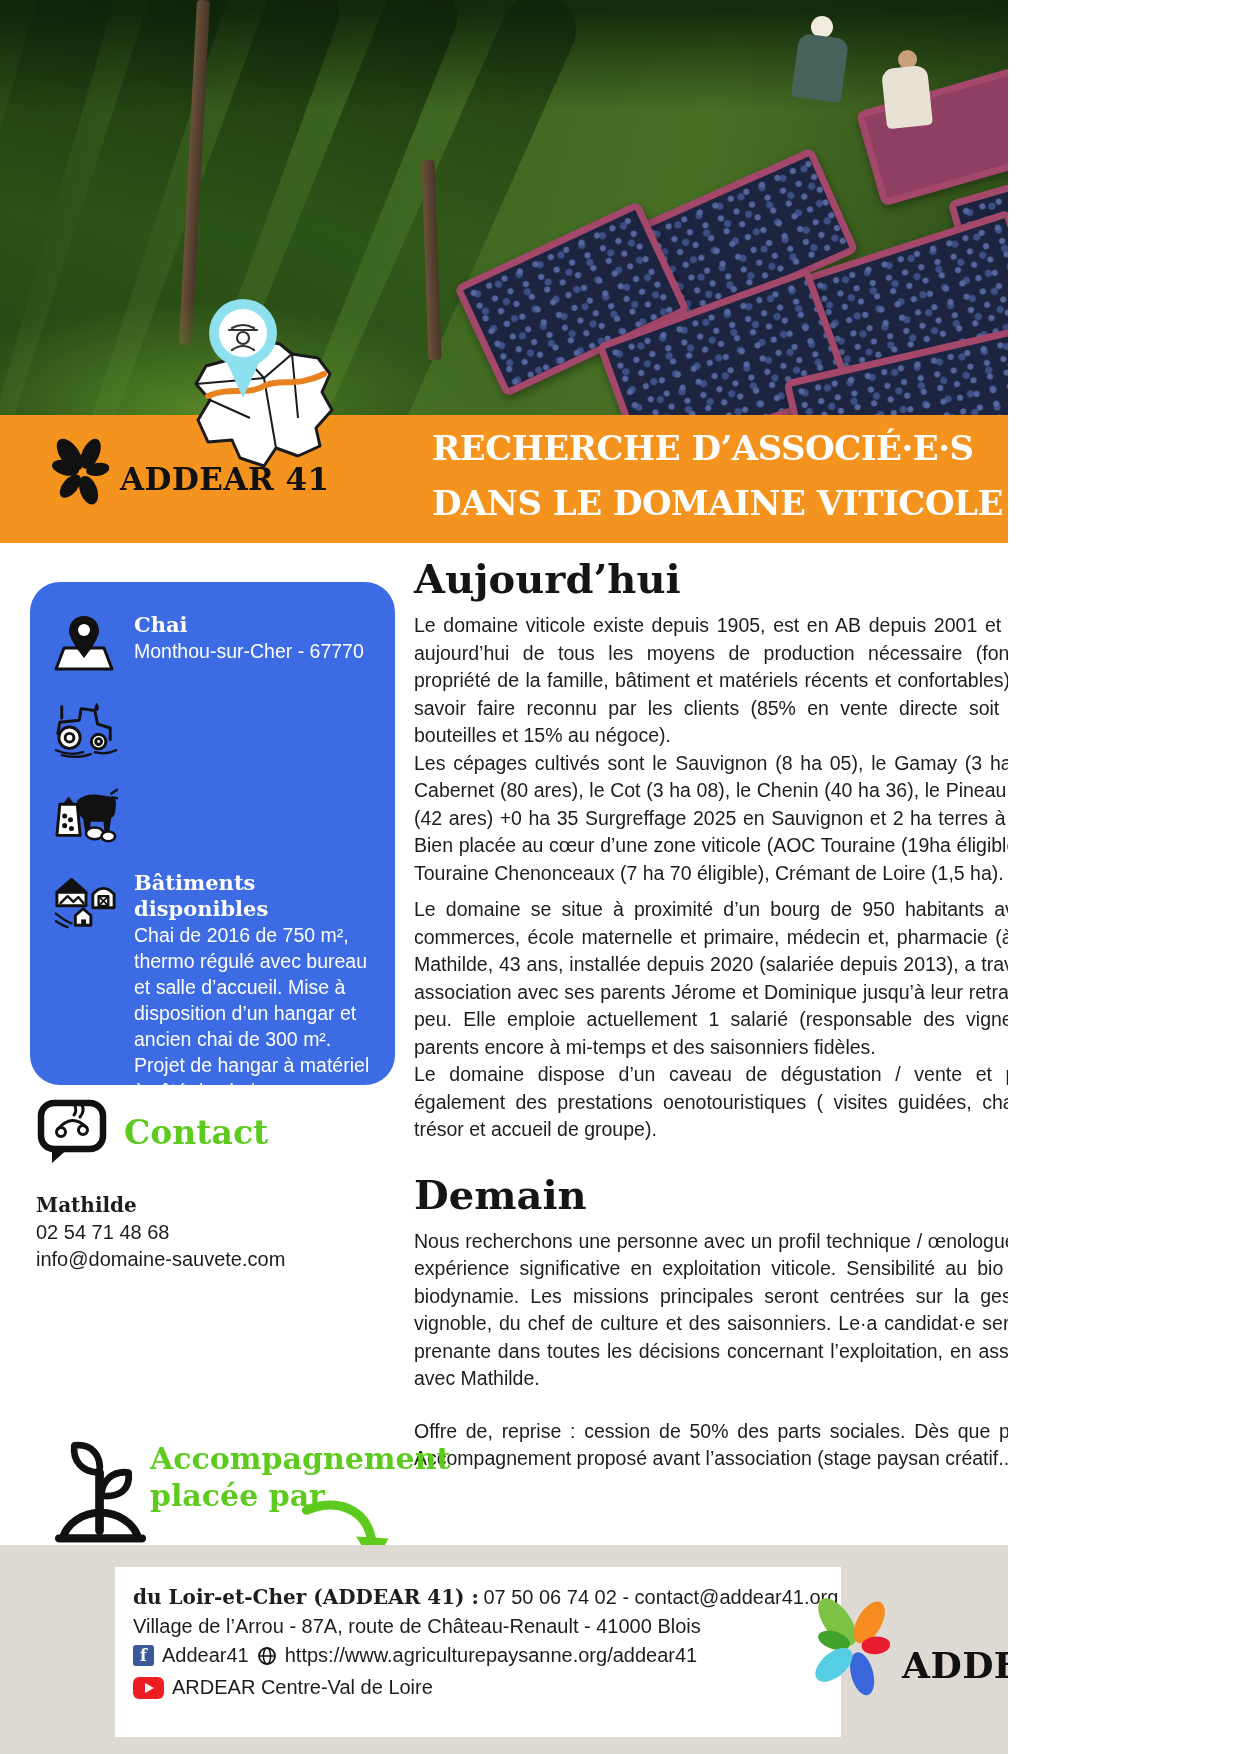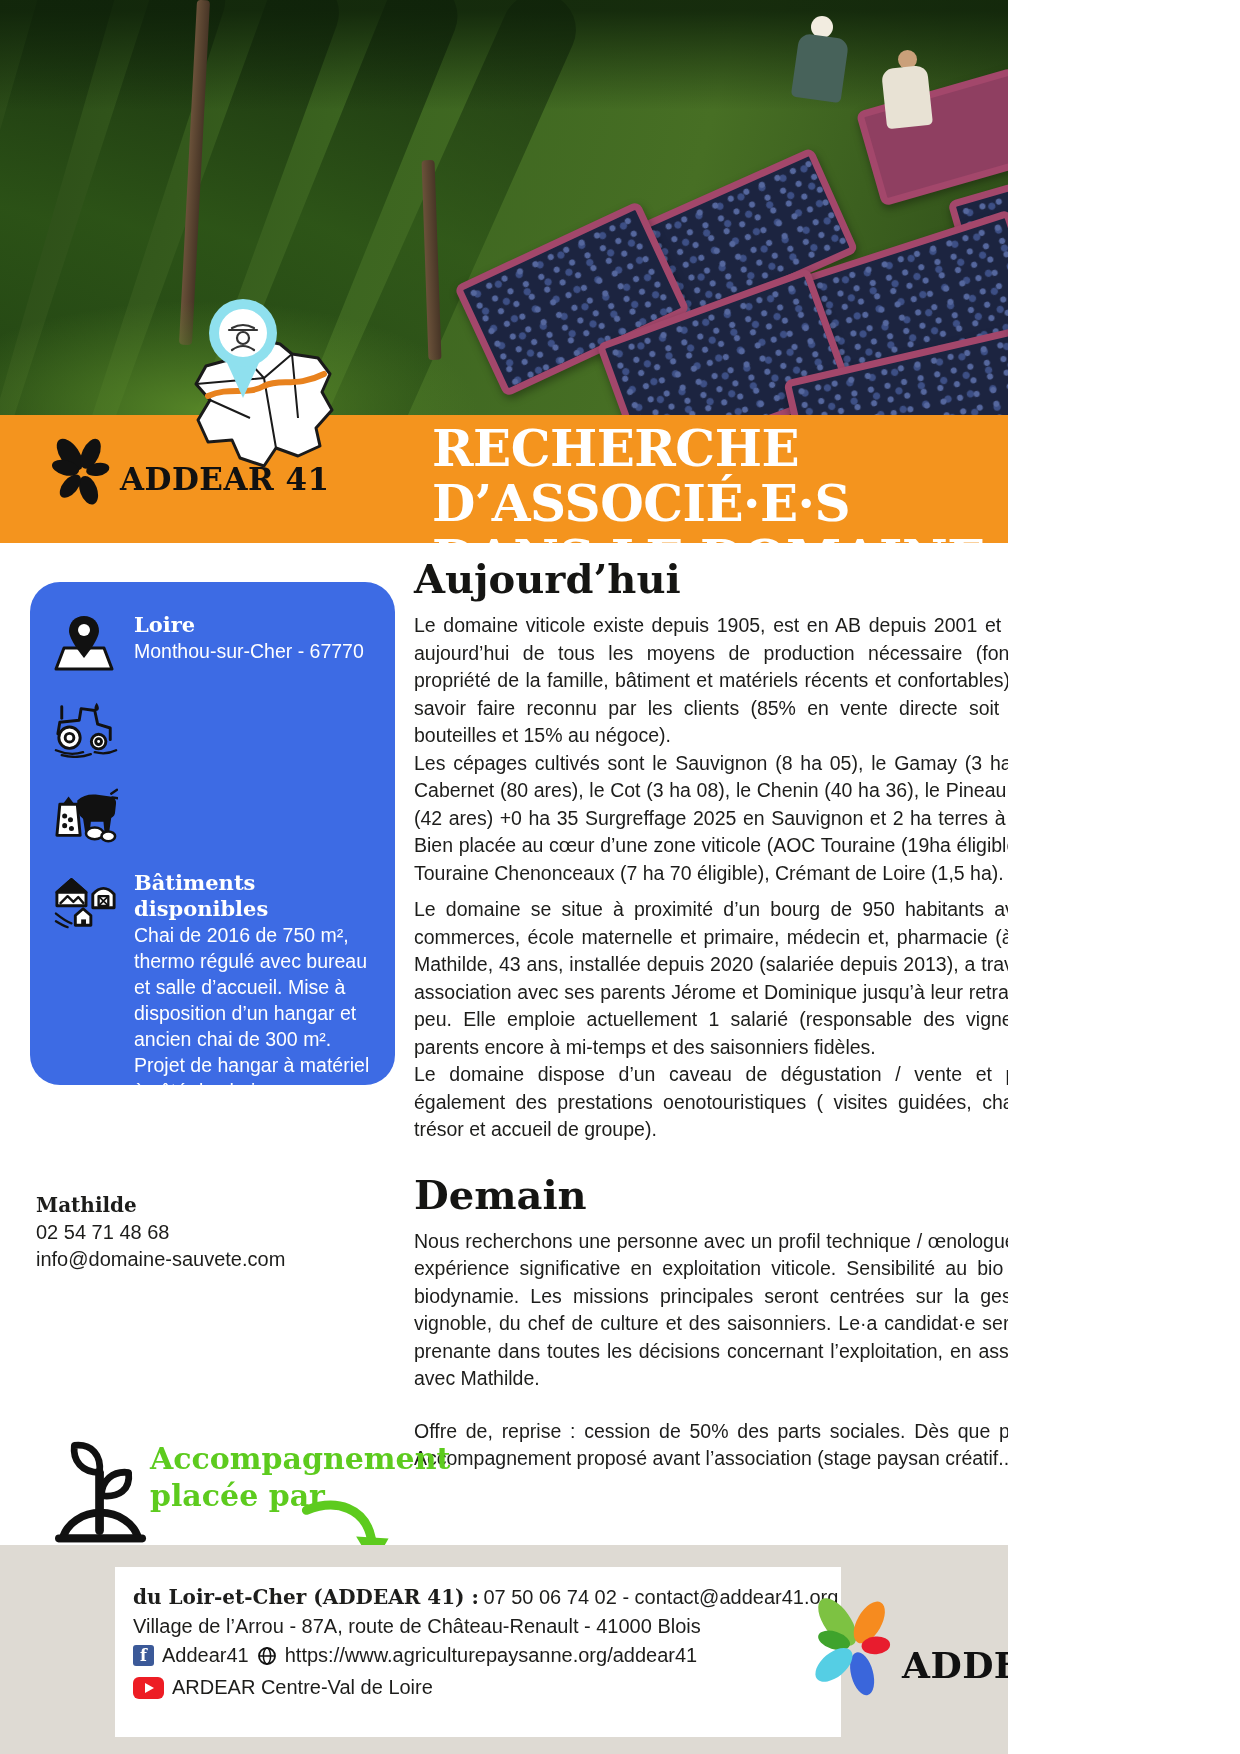--- a/index.html
+++ b/index.html
@@ -25,21 +25,21 @@
   .person .head{position:absolute;border-radius:50%;}
   .person .torso{position:absolute;border-radius:12px 12px 5px 5px;}
   .grass{position:absolute;left:-80px;top:300px;width:560px;height:220px;border-radius:50%;
          background:radial-gradient(ellipse at center,#558427 0%,rgba(85,132,39,0) 70%);}
 
   
   .band{position:absolute;left:0;top:415px;width:1240px;height:128px;background:#F4941E;}
   .brand{position:absolute;left:50px;top:18px;display:flex;align-items:flex-end;gap:6px;}
   .brand-text{font-size:31px;letter-spacing:.5px;color:#111;line-height:1;padding-bottom:10px;}
   .banner-title{position:absolute;left:432px;top:6px;width:680px;color:#ffffff;
-                font-size:50px;line-height:55px;letter-spacing:-.5px;}
+                font-size:34px;line-height:55px;letter-spacing:-.5px;}
 
   
   .map{position:absolute;left:180px;top:278px;}
 
   
   .info-card{position:absolute;left:30px;top:582px;width:365px;height:503px;background:#3D6BE4;
              border-radius:30px;box-sizing:border-box;padding:30px 22px 0 24px;color:#fff;}
   .info-item{display:flex;gap:16px;margin-bottom:22px;}
   .info-icon{flex:0 0 64px;width:64px;}
   .info-label{font-size:21px;line-height:26px;}
@@ -166,21 +166,21 @@
 
     <div class="info-item">
       <span class="info-icon">
         <svg width="60" height="60" viewBox="0 0 60 60">
           <path d="M10,36 L50,36 L58,57 L2,57 Z" fill="#fff" stroke="#111" stroke-width="3" stroke-linejoin="round"></path>
           <path d="M30,4 C21,4 15,10.5 15,19 C15,28 30,46 30,46 C30,46 45,28 45,19 C45,10.5 39,4 30,4 Z" fill="#111"></path>
           <circle cx="30" cy="18" r="6" fill="#fff"></circle>
         </svg>
       </span>
       <span>
-        <span class="info-label slab">Loire</span><br>
+        <span class="info-label slab">Chai</span><br>
         <span class="info-value">Monthou-sur-Cher - 67770</span>
       </span>
     </div>
 
     <div class="info-item">
       <span class="info-icon">
         <svg width="64" height="60" viewBox="0 0 66 60" fill="none" stroke="#111" stroke-width="3" stroke-linecap="round" stroke-linejoin="round">
           <path d="M8,20 L8,8"></path>
           <path d="M44,4 c-3,4.5 -3,7.5 0,8.5 c3,-1 3,-4 0,-8.5 Z" fill="#111" stroke="none"></path>
           <path d="M4,36 L6,24 L26,22 L28,10 L42,12 L45,26 L58,30 L58,42"></path>
@@ -224,20 +224,33 @@
           <path d="M2,44 q10,8 16,10 M2,52 q8,5 12,6" stroke-width="2.4" stroke-linecap="round"></path>
         </svg>
       </span>
       <span>
         <span class="info-label slab">Bâtiments disponibles</span><br>
         <span class="info-value">Chai de 2016 de 750 m², thermo régulé avec bureau et salle d’accueil.  Mise à disposition d’un hangar et ancien chai de 300 m².  Projet de hangar à matériel à côté du chai.</span>
       </span>
     </div>
   </div>
 
+  <div class="contact-head">
+    <svg width="72" height="68" viewBox="0 0 72 66">
+      <rect x="5" y="4" width="62" height="46" rx="13" fill="#fff" stroke="#111" stroke-width="6.5"></rect>
+      <path d="M16,48 L16,64 L34,48 Z" fill="#111"></path>
+      <g stroke="#111" stroke-width="3" fill="none" stroke-linecap="round">
+        <path d="M22,30 q14,-16 28,-2"></path>
+        <circle cx="25" cy="33" r="4.5"></circle>
+        <circle cx="47" cy="31" r="4.5"></circle>
+        <path d="M38,16 q3,-4 1,-9 M44,18 q5,-6 2,-12"></path>
+      </g>
+    </svg>
+    <span class="contact-title slab">Contact</span>
+  </div>
   <div class="contact-block">
     <span class="contact-name slab">Mathilde</span><br>
     <span>02 54 71 48 68</span><br>
     <span>info@domaine-sauvete.com</span>
   </div>
 
   <div class="main-col">
     <h2 class="h-section slab">Aujourd’hui</h2>
     <p class="para">Le domaine viticole existe depuis 1905, est en AB depuis 2001 et dispose aujourd’hui de tous les moyens de production nécessaire (foncier en propriété de la famille, bâtiment et matériels récents et confortables) et d’un savoir faire reconnu par les clients (85% en vente directe soit 55 000 bouteilles et 15% au négoce).</p>
     <p class="para">Les cépages cultivés sont le Sauvignon (8 ha 05), le Gamay (3 ha 96), le Cabernet (80 ares), le Cot (3 ha 08), le Chenin (40 ha 36), le Pineau d’Aunis (42 ares) +0 ha 35 Surgreffage 2025 en Sauvignon et 2 ha terres à planter. Bien placée au cœur d’une zone viticole (AOC Touraine (19ha éligible), AOC Touraine Chenonceaux (7 ha 70 éligible), Crémant de Loire (1,5 ha).</p>

